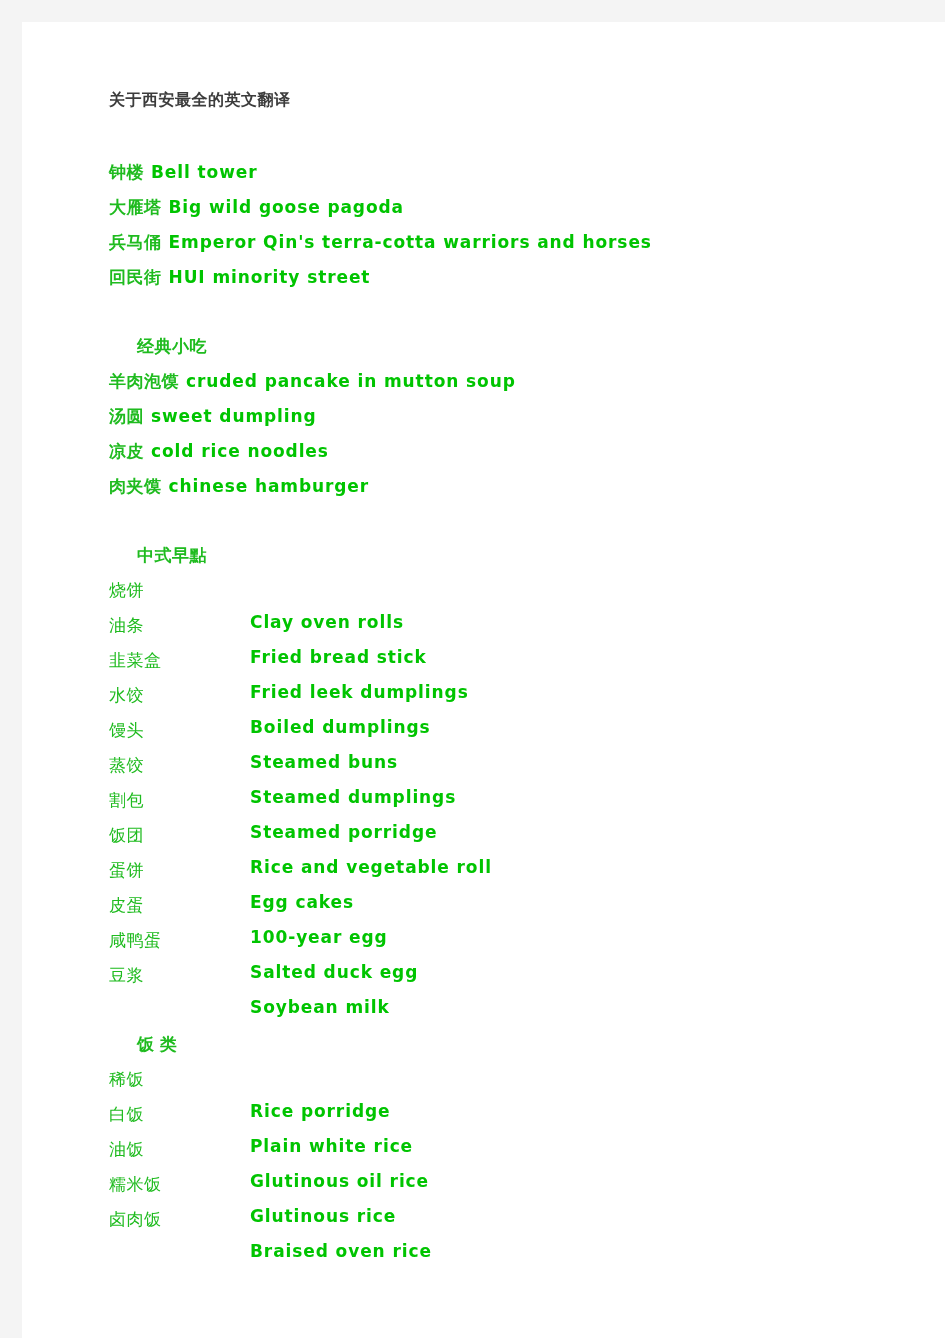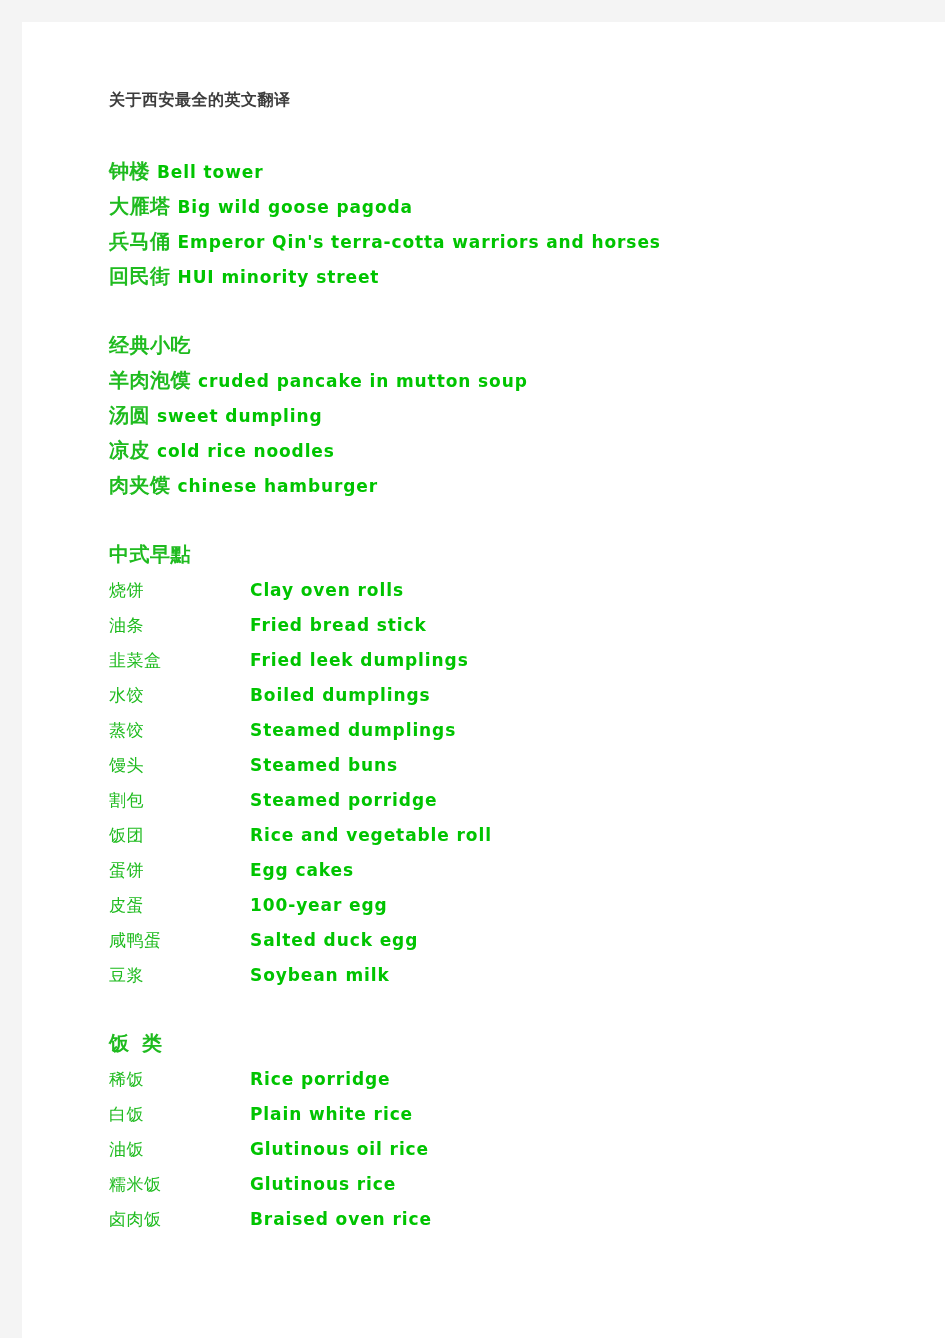--- a/index.html
+++ b/index.html
@@ -42,38 +42,39 @@
   .spacer-lg { height: 44px; }
   .spacer-md { height: 34px; }
 
   .inline-row {
     height: 35px;
     line-height: 35px;
     white-space: nowrap;
   }
   .cn {
     color: #1fbb1f;
-    font-family: Liberation Mono, monospace;
-    font-size: 20px;
+    font-family: Liberation Sans, sans-serif;
+    font-size: 17px;
     font-weight: bold;
     letter-spacing: 0.5px;
   }
   .en {
     color: #00c400;
     font-family: "DejaVu Sans", "Liberation Sans", sans-serif;
     font-size: 17px;
     font-weight: bold;
     letter-spacing: 0.9px;
   }
   .gap { display: inline-block; width: 7px; }
 
   .section-head {
     height: 35px;
     line-height: 35px;
     white-space: nowrap;
+    margin-left: 28px;
   }
 
   .pair-row {
     height: 35px;
     line-height: 35px;
     white-space: nowrap;
     display: block;
   }
   .pair-row .col-cn {
     display: inline-block;
@@ -86,20 +87,21 @@
     letter-spacing: 0.5px;
   }
   .pair-row .col-en {
     display: inline-block;
     vertical-align: top;
     color: #00c400;
     font-family: "DejaVu Sans", "Liberation Sans", sans-serif;
     font-size: 17px;
     font-weight: bold;
     letter-spacing: 0.9px;
+    margin-top: 32px;
   }
 </style>
 </head>
 <body>
 
 <div id="page">
   <div id="content">
 
     <h1 class="doc-title">关于西安最全的英文翻译</h1>
 
@@ -152,24 +154,24 @@
       <div class="pair-row">
         <span class="col-cn">油条</span><span class="col-en">Fried bread stick</span>
       </div>
       <div class="pair-row">
         <span class="col-cn">韭菜盒</span><span class="col-en">Fried leek dumplings</span>
       </div>
       <div class="pair-row">
         <span class="col-cn">水饺</span><span class="col-en">Boiled dumplings</span>
       </div>
       <div class="pair-row">
+        <span class="col-cn">馒头</span><span class="col-en">Steamed buns</span>
+      </div>
+      <div class="pair-row">
         <span class="col-cn">蒸饺</span><span class="col-en">Steamed dumplings</span>
-      </div>
-      <div class="pair-row">
-        <span class="col-cn">馒头</span><span class="col-en">Steamed buns</span>
       </div>
       <div class="pair-row">
         <span class="col-cn">割包</span><span class="col-en">Steamed porridge</span>
       </div>
       <div class="pair-row">
         <span class="col-cn">饭团</span><span class="col-en">Rice and vegetable roll</span>
       </div>
       <div class="pair-row">
         <span class="col-cn">蛋饼</span><span class="col-en">Egg cakes</span>
       </div>

